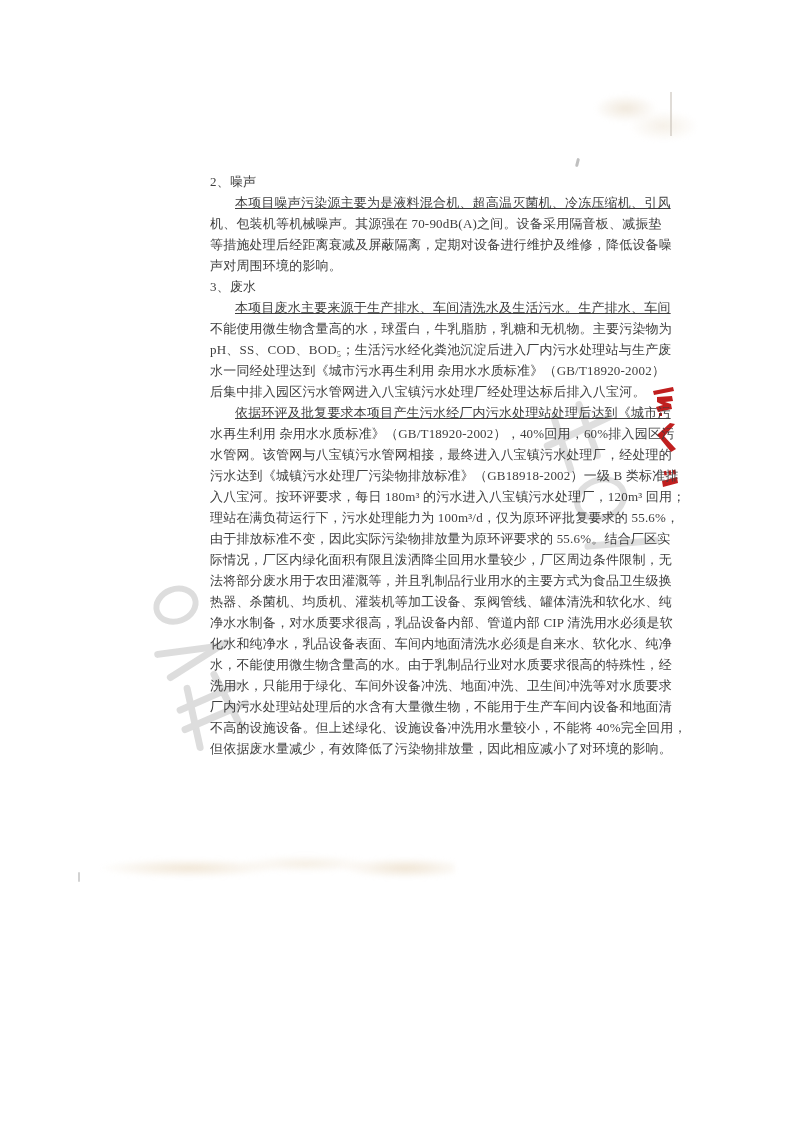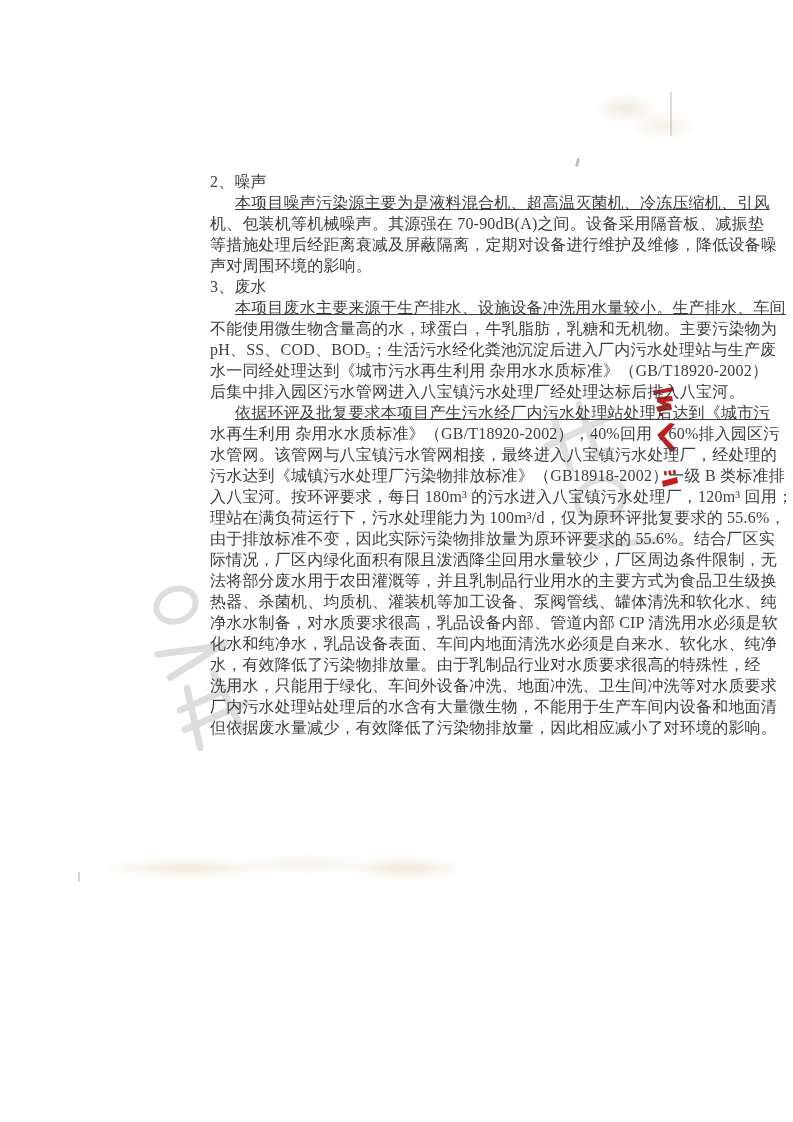--- a/index.html
+++ b/index.html
@@ -15,21 +15,21 @@
     overflow: hidden;
     font-family: "Liberation Serif", "DejaVu Serif", serif;
   }
   
   .text-block {
     position: absolute;
     left: 210px;
     top: 171px;
     width: 392px;
     color: #3e3e3e;
-    font-size: 16px;
+    font-size: 13px;
     -webkit-font-smoothing: antialiased;
   }
   .line {
     height: 21px;
     line-height: 21px;
     white-space: nowrap;
     letter-spacing: 0.2px;
     overflow: visible;
   }
   .line.indent { padding-left: 25px; text-decoration: underline; }
@@ -137,36 +137,37 @@
     </g>
   </svg>
 
   <div class="text-block" id="text-block">
       <div class="line">2、噪声</div>
       <div class="line indent">本项目噪声污染源主要为是液料混合机、超高温灭菌机、冷冻压缩机、引风</div>
       <div class="line">机、包装机等机械噪声。其源强在 70-90dB(A)之间。设备采用隔音板、减振垫</div>
       <div class="line">等措施处理后经距离衰减及屏蔽隔离，定期对设备进行维护及维修，降低设备噪</div>
       <div class="line">声对周围环境的影响。</div>
       <div class="line">3、废水</div>
-      <div class="line indent">本项目废水主要来源于生产排水、设施设备冲洗用水量较小。生产排水、车间</div>
+      <div class="line indent">本项目废水主要来源于生产排水、车间清洗水及生活污水。生产排水、车间</div>
       <div class="line">不能使用微生物含量高的水，球蛋白，牛乳脂肪，乳糖和无机物。主要污染物为</div>
       <div class="line">pH、SS、COD、BOD₅；生活污水经化粪池沉淀后进入厂内污水处理站与生产废</div>
       <div class="line">水一同经处理达到《城市污水再生利用 杂用水水质标准》（GB/T18920-2002）</div>
       <div class="line">后集中排入园区污水管网进入八宝镇污水处理厂经处理达标后排入八宝河。</div>
       <div class="line indent">依据环评及批复要求本项目产生污水经厂内污水处理站处理后达到《城市污</div>
       <div class="line">水再生利用 杂用水水质标准》（GB/T18920-2002），40%回用，60%排入园区污</div>
       <div class="line">水管网。该管网与八宝镇污水管网相接，最终进入八宝镇污水处理厂，经处理的</div>
       <div class="line">污水达到《城镇污水处理厂污染物排放标准》（GB18918-2002）一级 B 类标准排</div>
       <div class="line">入八宝河。按环评要求，每日 180m³ 的污水进入八宝镇污水处理厂，120m³ 回用；</div>
       <div class="line">理站在满负荷运行下，污水处理能力为 100m³/d，仅为原环评批复要求的 55.6%，</div>
       <div class="line">由于排放标准不变，因此实际污染物排放量为原环评要求的 55.6%。结合厂区实</div>
       <div class="line">际情况，厂区内绿化面积有限且泼洒降尘回用水量较少，厂区周边条件限制，无</div>
       <div class="line">法将部分废水用于农田灌溉等，并且乳制品行业用水的主要方式为食品卫生级换</div>
       <div class="line">热器、杀菌机、均质机、灌装机等加工设备、泵阀管线、罐体清洗和软化水、纯</div>
       <div class="line">净水水制备，对水质要求很高，乳品设备内部、管道内部 CIP 清洗用水必须是软</div>
       <div class="line">化水和纯净水，乳品设备表面、车间内地面清洗水必须是自来水、软化水、纯净</div>
-      <div class="line">水，有效降低了污染物排放量。由于乳制品行业对水质要求很高的特殊性，经</div>
+      <div class="line">水，不能使用微生物含量高的水。由于乳制品行业对水质要求很高的特殊性，经</div>
       <div class="line">洗用水，只能用于绿化、车间外设备冲洗、地面冲洗、卫生间冲洗等对水质要求</div>
       <div class="line">厂内污水处理站处理后的水含有大量微生物，不能用于生产车间内设备和地面清</div>
+      <div class="line">不高的设施设备。但上述绿化、设施设备冲洗用水量较小，不能将 40%完全回用，</div>
       <div class="line">但依据废水量减少，有效降低了污染物排放量，因此相应减小了对环境的影响。</div>
     </div>
 
 </div>
 
 </body></html>

